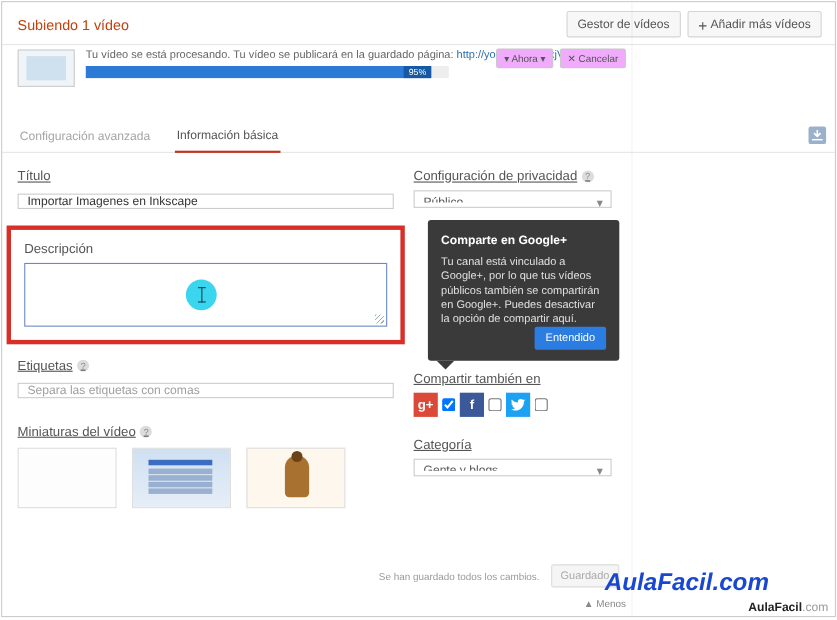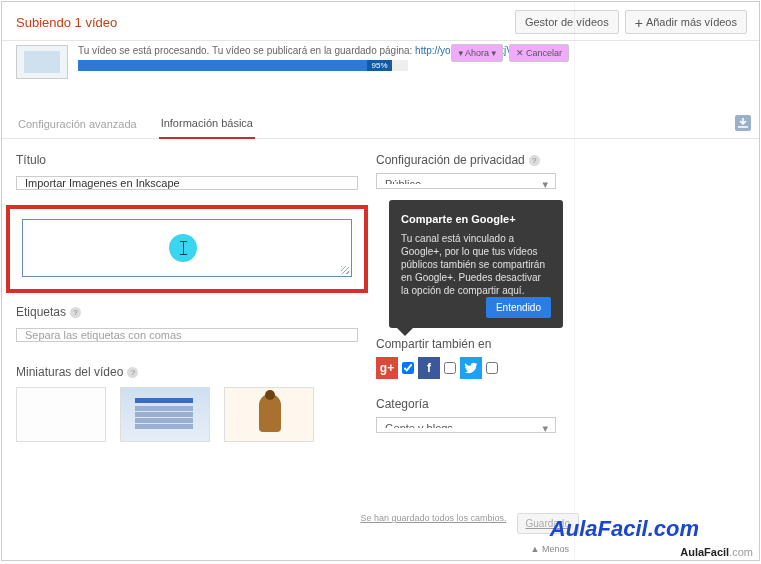--- a/index.html
+++ b/index.html
@@ -23,21 +23,21 @@
 .small-btn { font-size:9px; color:#555; background:#f0abfc; border:1px solid #c8c8c8; border-radius:2px; padding:3px 6px; cursor:pointer; }
 .tabs { display:flex; align-items:center; padding:0 14px; border-bottom:1px solid #e5e5e5; margin-top:24px; position:relative; }
 .tab { font-size:11px; padding:6px 2px 8px; margin-right:20px; color:#333; cursor:pointer; }
 .tab.active { color:#555; border-bottom:2px solid #c23321; margin-bottom:-1px; }
 .tab.inactive { color:#a5a5a5; }
 .dl-icon { position:absolute; right:8px; top:4px; width:16px; height:16px; background:#9bb1c9; border-radius:2px; display:flex; align-items:center; justify-content:center; }
 .dl-icon svg { width:10px; height:10px; fill:#fff; }
 .main { display:flex; padding:14px 14px 0 14px; gap:18px; }
 .left-col { width:342px; flex:0 0 342px; }
 .right-col { flex:1; max-width:180px; }
-.field-label { font-size:12px; color:#555; margin-bottom:6px; display:flex; align-items:center; gap:4px; }
+.field-label { font-size:12px; color:#555; margin-bottom:6px; display:flex; align-items:center; gap:4px;text-decoration:underline; }
 .help-ic { width:11px; height:11px; border-radius:50%; background:#dcdcdc; color:#888; font-size:8px; display:inline-flex; align-items:center; justify-content:center; }
 .text-input { width:100%; height:14px; border:1px solid #ccc; padding:4px 8px; font-size:11px; color:#333; background:#fff; }
 .text-input::placeholder { color:#a0a0a0; }
 .desc-highlight { border:4px solid #d83028; padding:10px 12px 12px 12px; margin:14px -10px 6px -10px; }
 .desc-label { font-size:12px; color:#555; margin-bottom:6px; }
 .desc-area { position:relative; width:100%; height:58px; border:1px solid #6b89c7; background:#fff; resize:none; }
 .text-cursor { position:absolute; left:146px; top:14px; width:28px; height:28px; border-radius:50%; background:#3ad5ee; display:flex; align-items:center; justify-content:center; }
 .text-cursor .ibar { width:1px; height:14px; background:#114452; position:relative; }
 .text-cursor .ibar::before, .text-cursor .ibar::after { content:""; position:absolute; left:-3px; width:7px; height:1px; background:#114452; }
 .text-cursor .ibar::before { top:0; }
@@ -57,21 +57,21 @@
 .fb { background:#3b5998; }
 .tw { background:#1da1f2; }
 .chk { width:12px; height:12px; border:1px solid #aaa; }
 .thumbs-row { display:flex; gap:14px; margin-top:8px; }
 .thumb { width:90px; height:55px; border:1px solid #dedede; background:#fdfdfd; position:relative; overflow:hidden; }
 .thumb-preview2 { background:linear-gradient(#cfe0f2,#e6eef7); position:relative; }
 .thumb-preview2::after { content:""; position:absolute; left:14px; top:10px; width:58px; height:5px; background:#3a6cbf; box-shadow:0 8px 0 #9ab0d0,0 14px 0 #9ab0d0,0 20px 0 #9ab0d0,0 26px 0 #9ab0d0; }
 .thumb-preview3 { background:#fdf7ee; }
 .tp3-fig { position:absolute; left:34px; top:6px; width:22px; height:38px; background:#a9712f; border-radius:11px 11px 4px 4px; }
 .tp3-head { position:absolute; left:40px; top:2px; width:10px; height:10px; background:#6b4216; border-radius:50%; }
-.footer { position:absolute; left:14px; right:180px; bottom:26px; display:flex; justify-content:flex-end; gap:10px; font-size:9px; color:#9a9a9a;text-decoration:underline; }
+.footer { position:absolute; left:14px; right:196px; bottom:26px; display:flex; justify-content:flex-end; align-items:center; gap:10px; font-size:9px; color:#9a9a9a; }
 .save-btn { font-size:10px; color:#aaa; background:#f5f5f5; border:1px solid #dcdcdc; padding:4px 8px; border-radius:2px; }
 .menos { position:absolute; left:14px; right:190px; bottom:6px; text-align:right; font-size:9px; color:#888; }
 .aulafacil { position:absolute; right:60px; bottom:18px; font-family:Arial; font-weight:bold; font-style:italic; font-size:22px; color:#1947d1; }
 .aulafacil-sm { position:absolute; right:6px; bottom:2px; font-size:11px; color:#222; }
 .aulafacil-sm .gray { color:#9a9a9a; }
 .clearfix::after { content:""; display:block; clear:both; }
 </style>
 </head>
 <body>
 
@@ -116,20 +116,21 @@
         </svg>
   </div>
 </div>
 
 <div class="main">
   <div class="left-col">
     <div class="field-label">Título</div>
     <input class="text-input" value="Importar Imagenes en Inkscape" style="">
 
     <div class="desc-highlight">
+      <div class="desc-label">Descripción</div>
       <div class="desc-area">
         <div class="text-cursor">
               <div class="ibar"></div>
             </div>
         <div class="resize-handle"></div>
       </div>
     </div>
 
     <div class="field-label section-gap">
       <span>Etiquetas</span>

